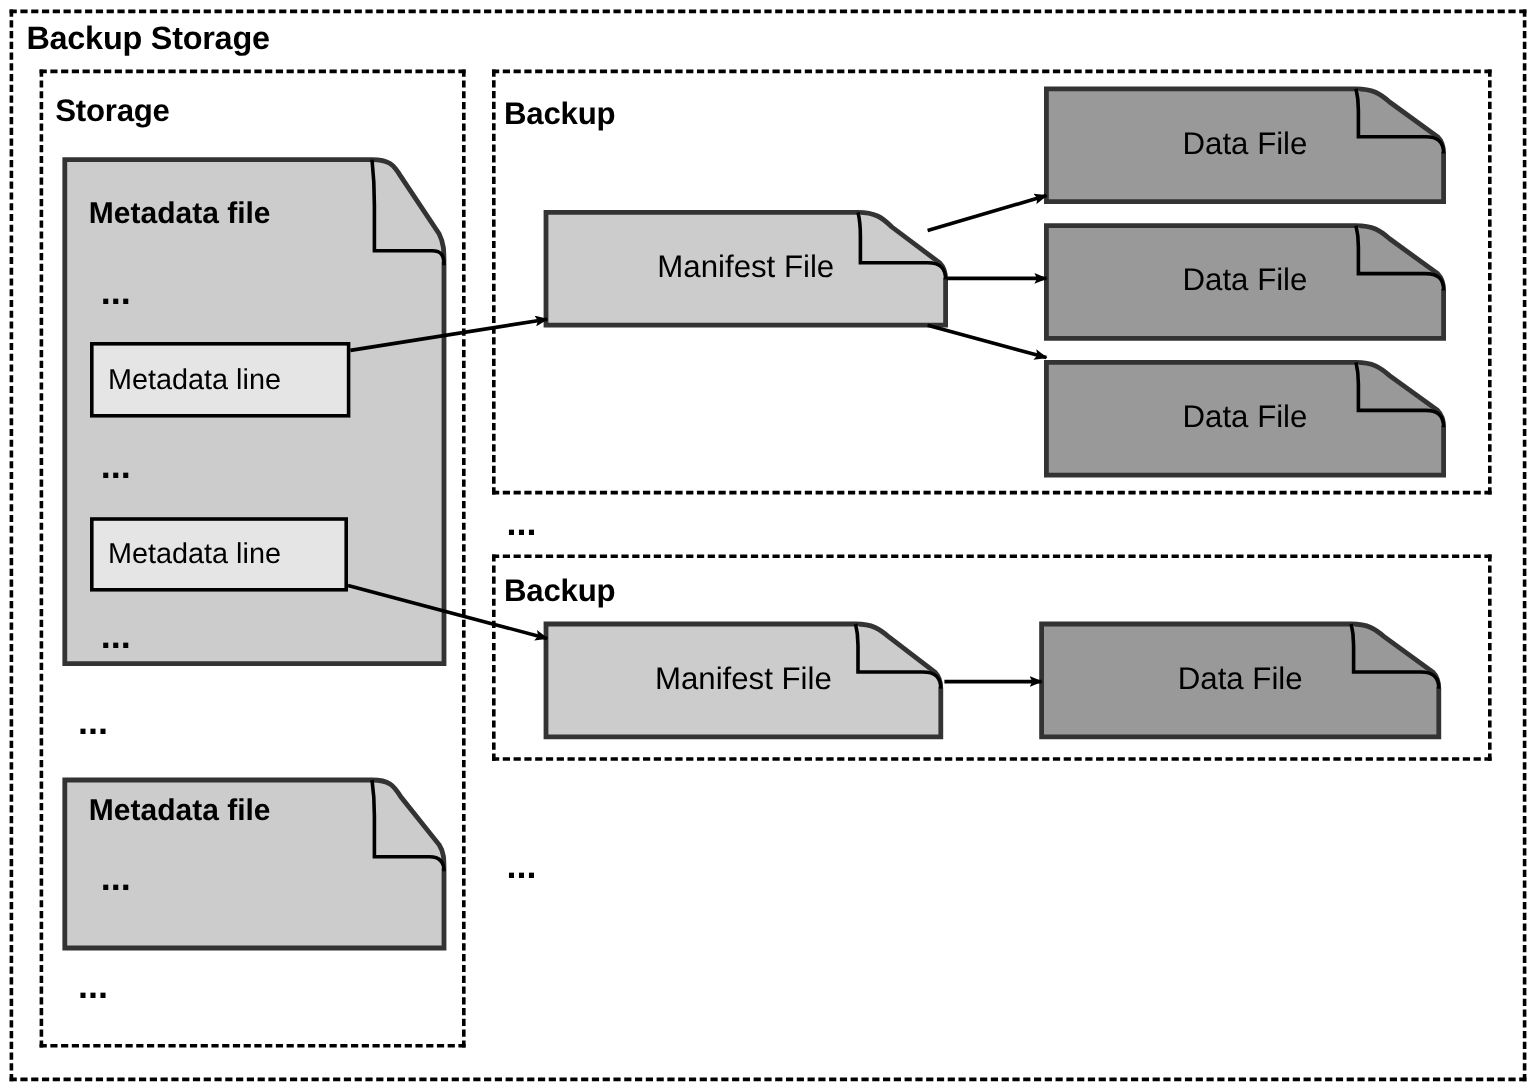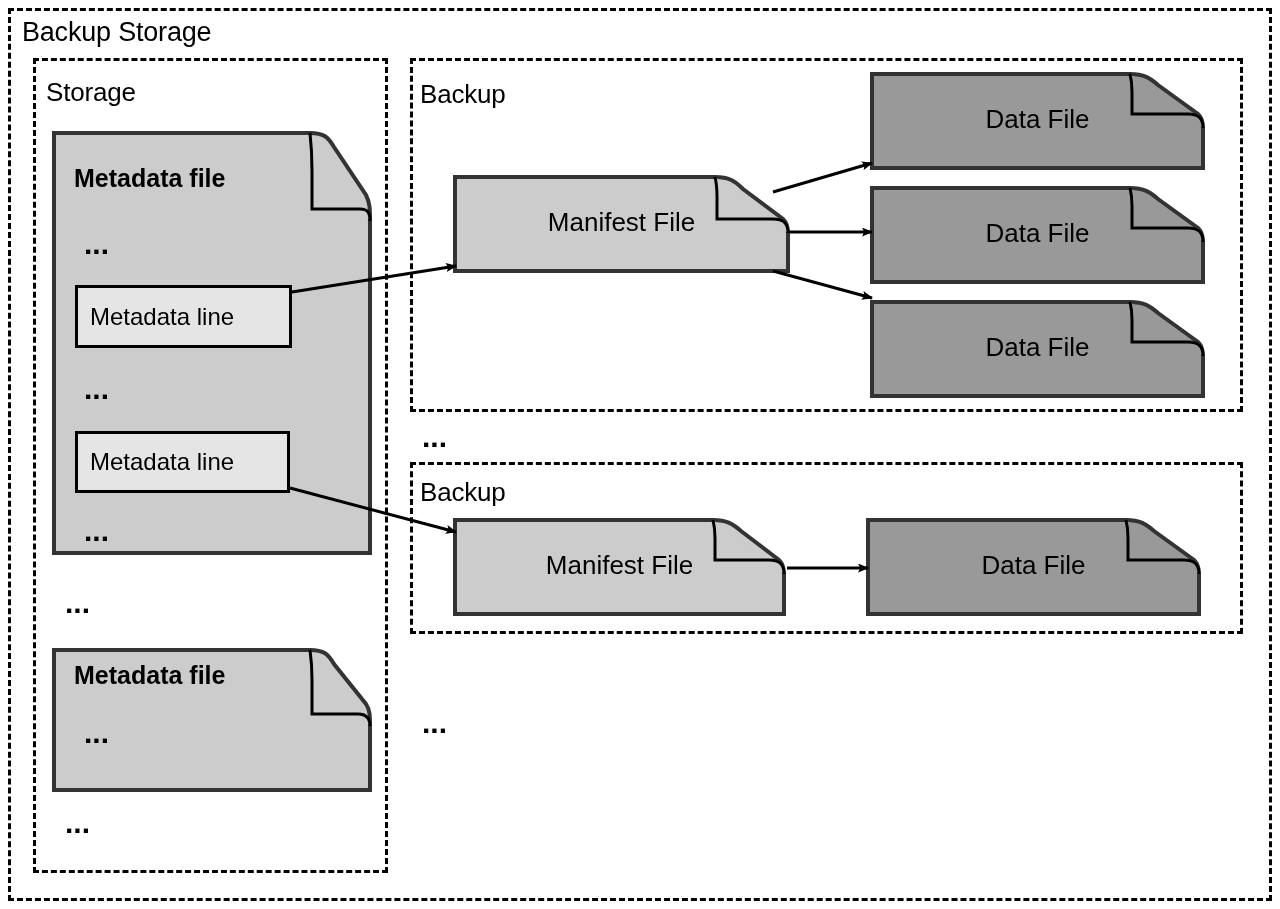--- a/index.html
+++ b/index.html
@@ -18,21 +18,21 @@
     overflow: hidden;
   }
   .dashed-box {
     position: absolute;
     border: 3px dashed #000000;
     background: transparent;
     box-sizing: border-box;
   }
   .group-title {
     position: absolute;
-    font-weight: normal;
+    font-weight: bold;
     color: #000000;
     white-space: nowrap;
     letter-spacing: -0.2px;
   }
   .ellipsis {
     position: absolute;
     font-weight: bold;
     color: #000000;
     line-height: 1;
     white-space: nowrap;

